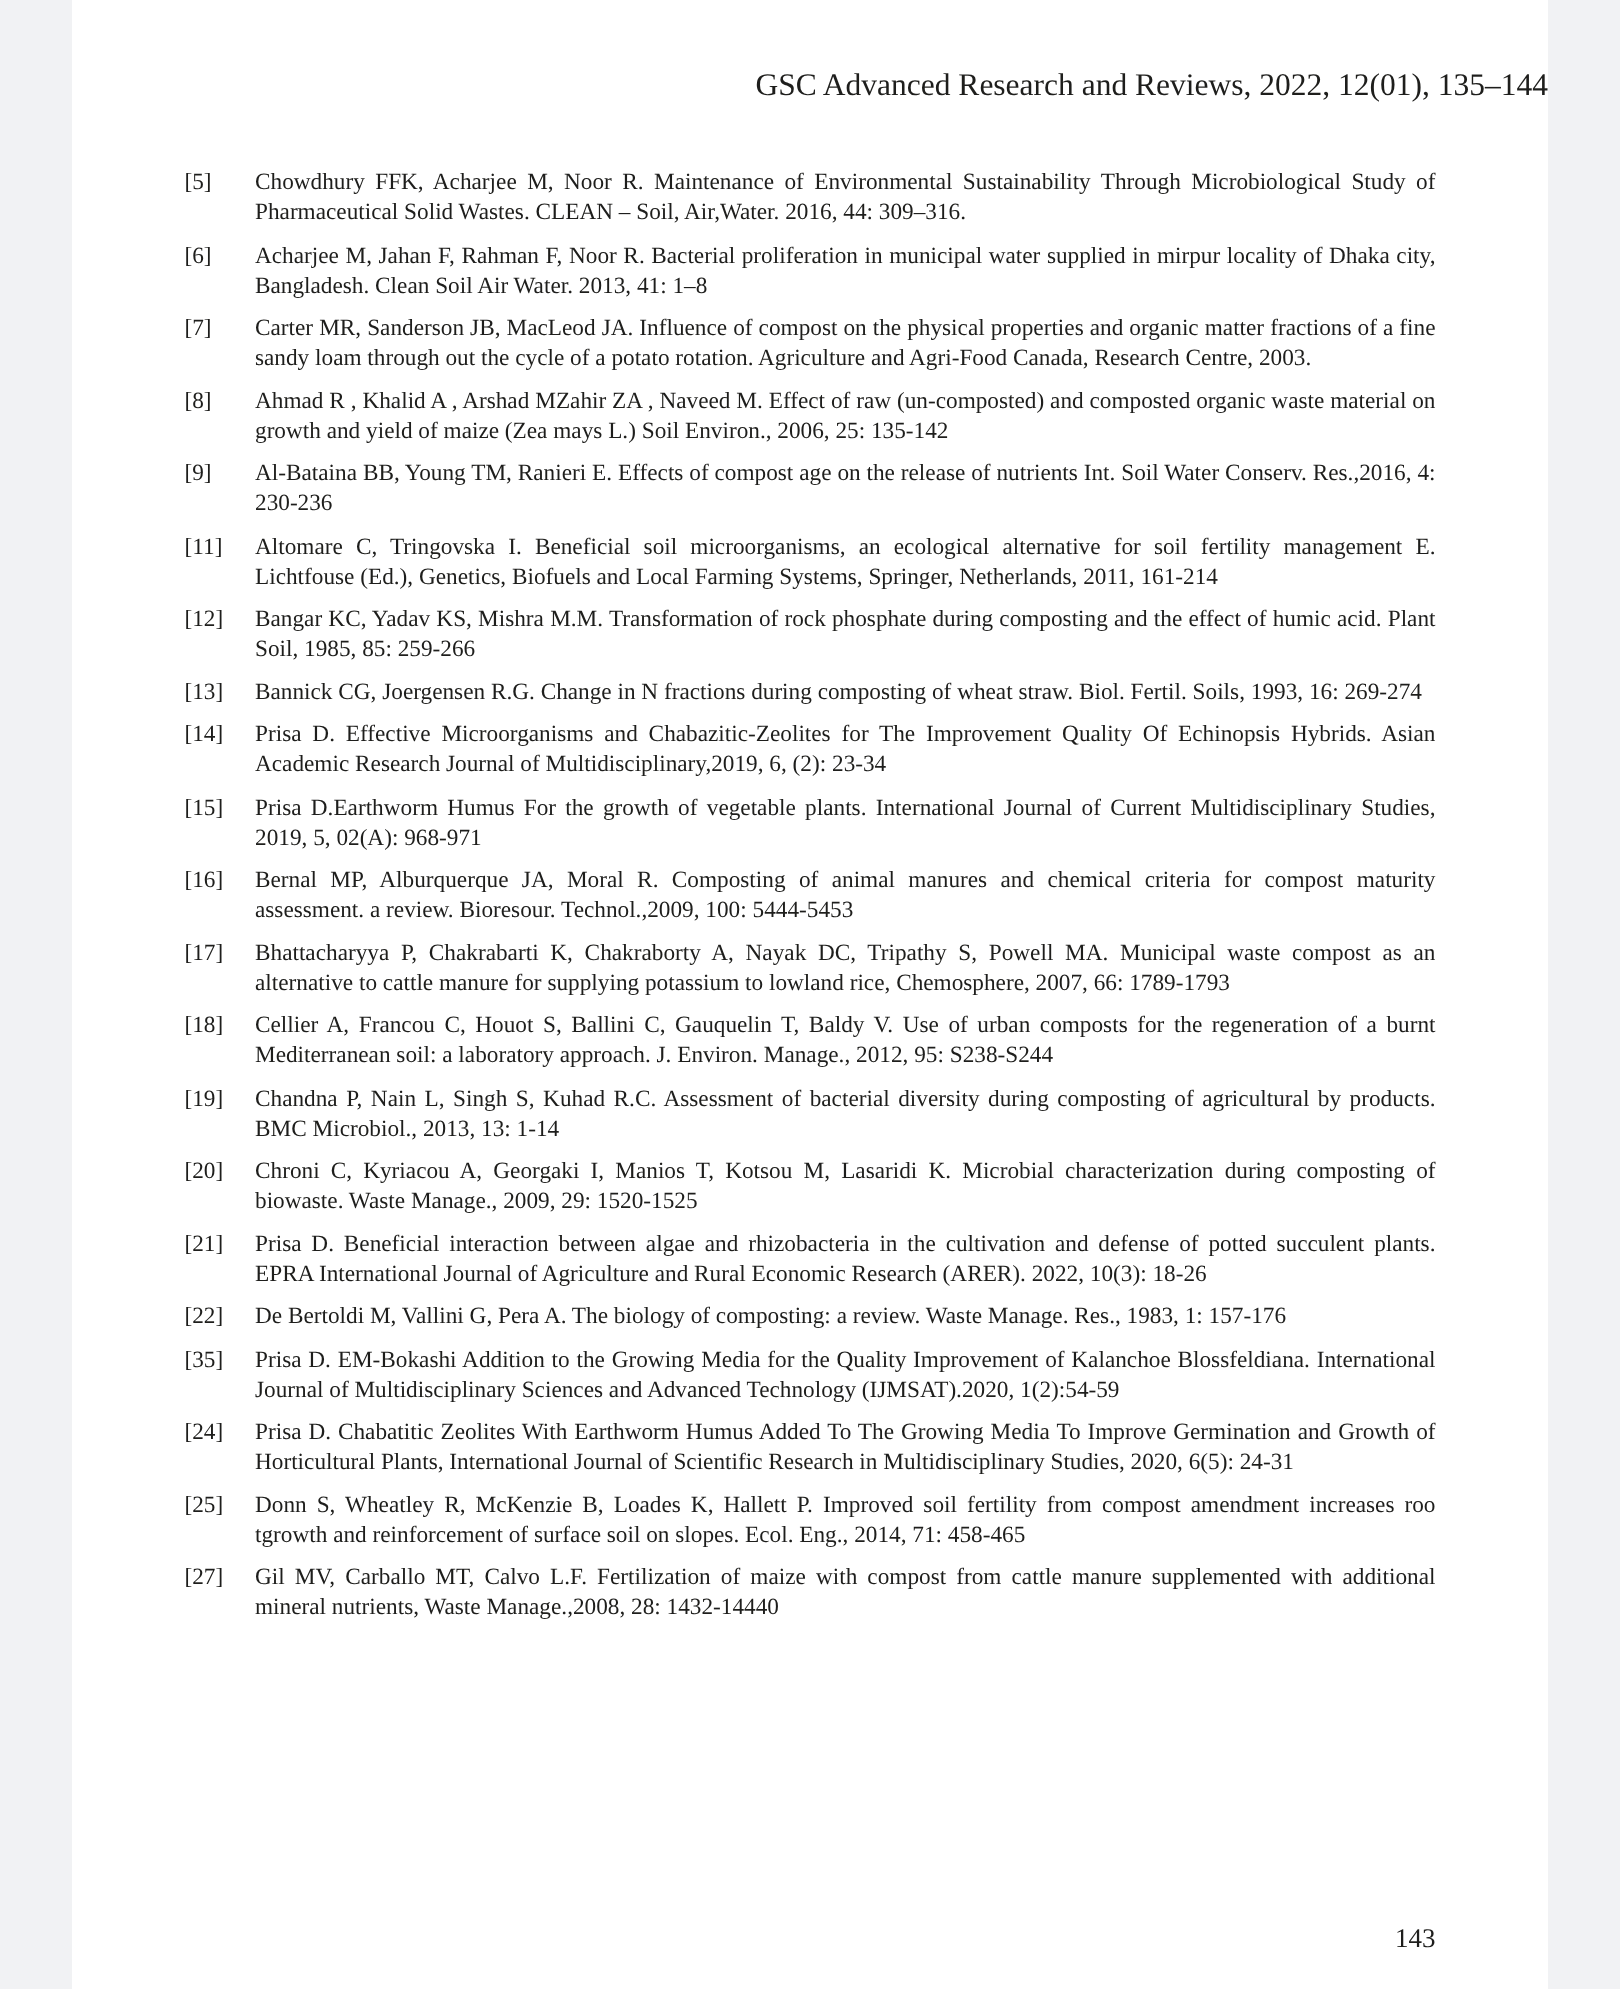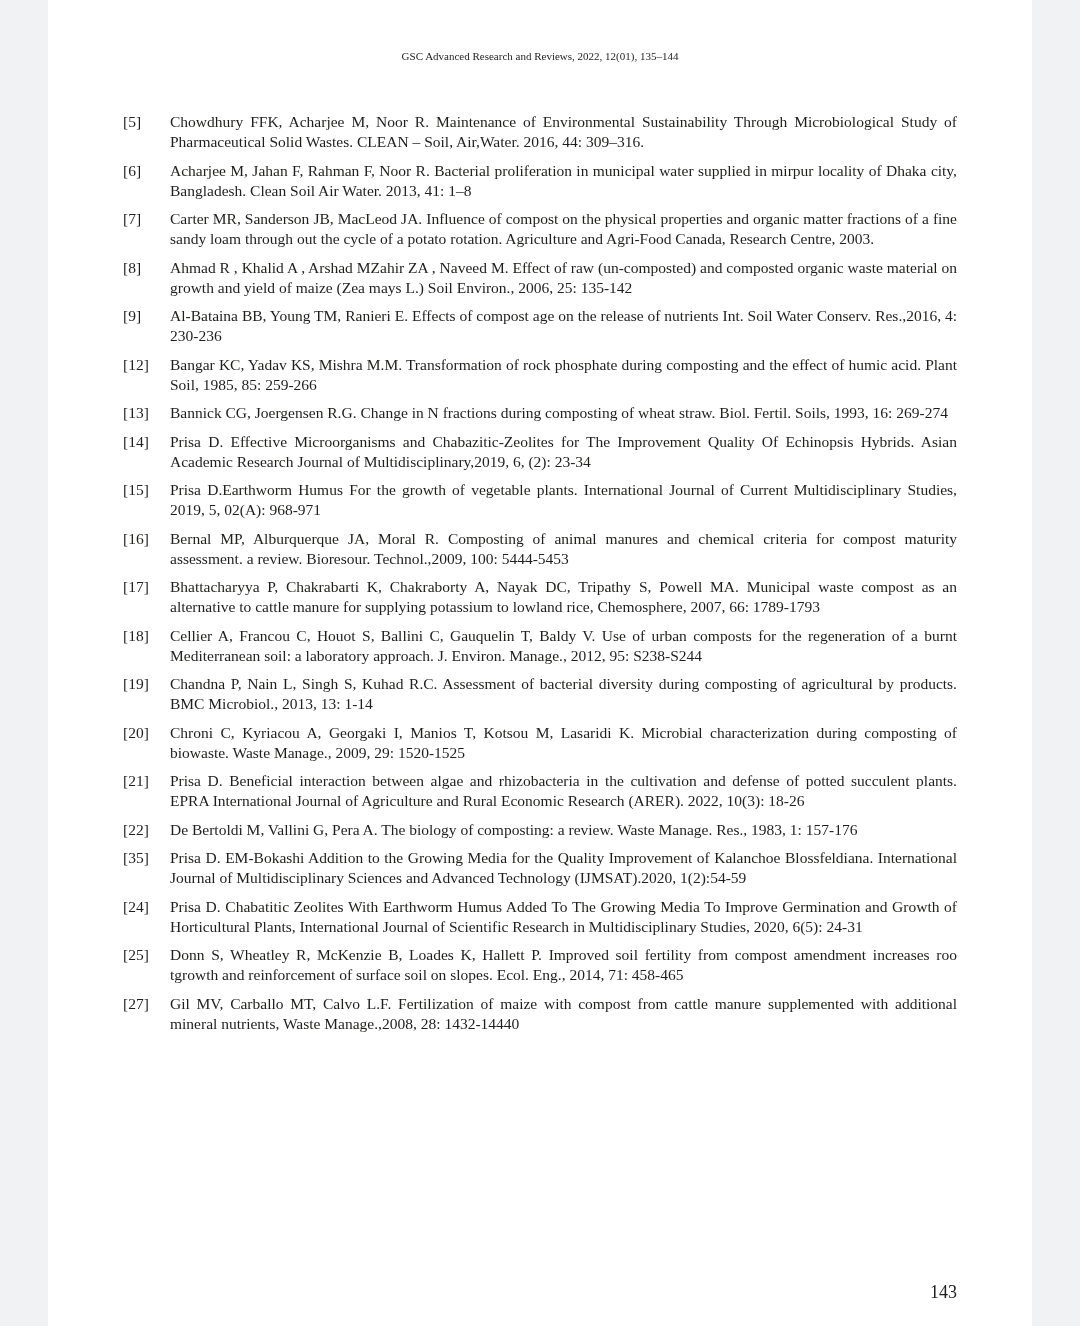--- a/index.html
+++ b/index.html
@@ -15,23 +15,23 @@
   .sheet {
     position: absolute;
     left: 48px;
     top: 0;
     width: 984px;
     height: 1326px;
     background: #ffffff;
     overflow: hidden;
   }
   .journal-header {
-    text-align: center;
+    text-align: right;
     padding-top: 46px;
-    font-size: 11px;
+    font-size: 21px;
     line-height: 20px;
     white-space: nowrap;
   }
   .refs {
     margin: 46px 75px 0 75px;
   }
   .ref {
     display: flex;
     margin-bottom: 8.5px;
     font-size: 15.5px;
@@ -71,20 +71,24 @@
         <span class="ref-num">[7]</span>
         <div class="ref-text">Carter MR, Sanderson JB, MacLeod JA. Influence of compost on the physical properties and organic matter fractions of a fine sandy loam through out the cycle of a potato rotation. Agriculture and Agri-Food Canada, Research Centre, 2003.</div>
       </div>
       <div class="ref">
         <span class="ref-num">[8]</span>
         <div class="ref-text">Ahmad R , Khalid A , Arshad MZahir ZA , Naveed M. Effect of raw (un-composted) and composted organic waste material on growth and yield of maize (Zea mays L.) Soil Environ., 2006, 25: 135-142</div>
       </div>
       <div class="ref">
         <span class="ref-num">[9]</span>
         <div class="ref-text">Al-Bataina BB, Young TM, Ranieri E. Effects of compost age on the release of nutrients Int. Soil Water Conserv. Res.,2016, 4: 230-236</div>
+      </div>
+      <div class="ref">
+        <span class="ref-num">[11]</span>
+        <div class="ref-text">Altomare C, Tringovska I. Beneficial soil microorganisms, an ecological alternative for soil fertility management E. Lichtfouse (Ed.), Genetics, Biofuels and Local Farming Systems, Springer, Netherlands, 2011, 161-214</div>
       </div>
       <div class="ref">
         <span class="ref-num">[12]</span>
         <div class="ref-text">Bangar KC, Yadav KS, Mishra M.M. Transformation of rock phosphate during composting and the effect of humic acid. Plant Soil, 1985, 85: 259-266</div>
       </div>
       <div class="ref">
         <span class="ref-num">[13]</span>
         <div class="ref-text">Bannick CG, Joergensen R.G. Change in N fractions during composting of wheat straw. Biol. Fertil. Soils, 1993, 16: 269-274</div>
       </div>
       <div class="ref">

